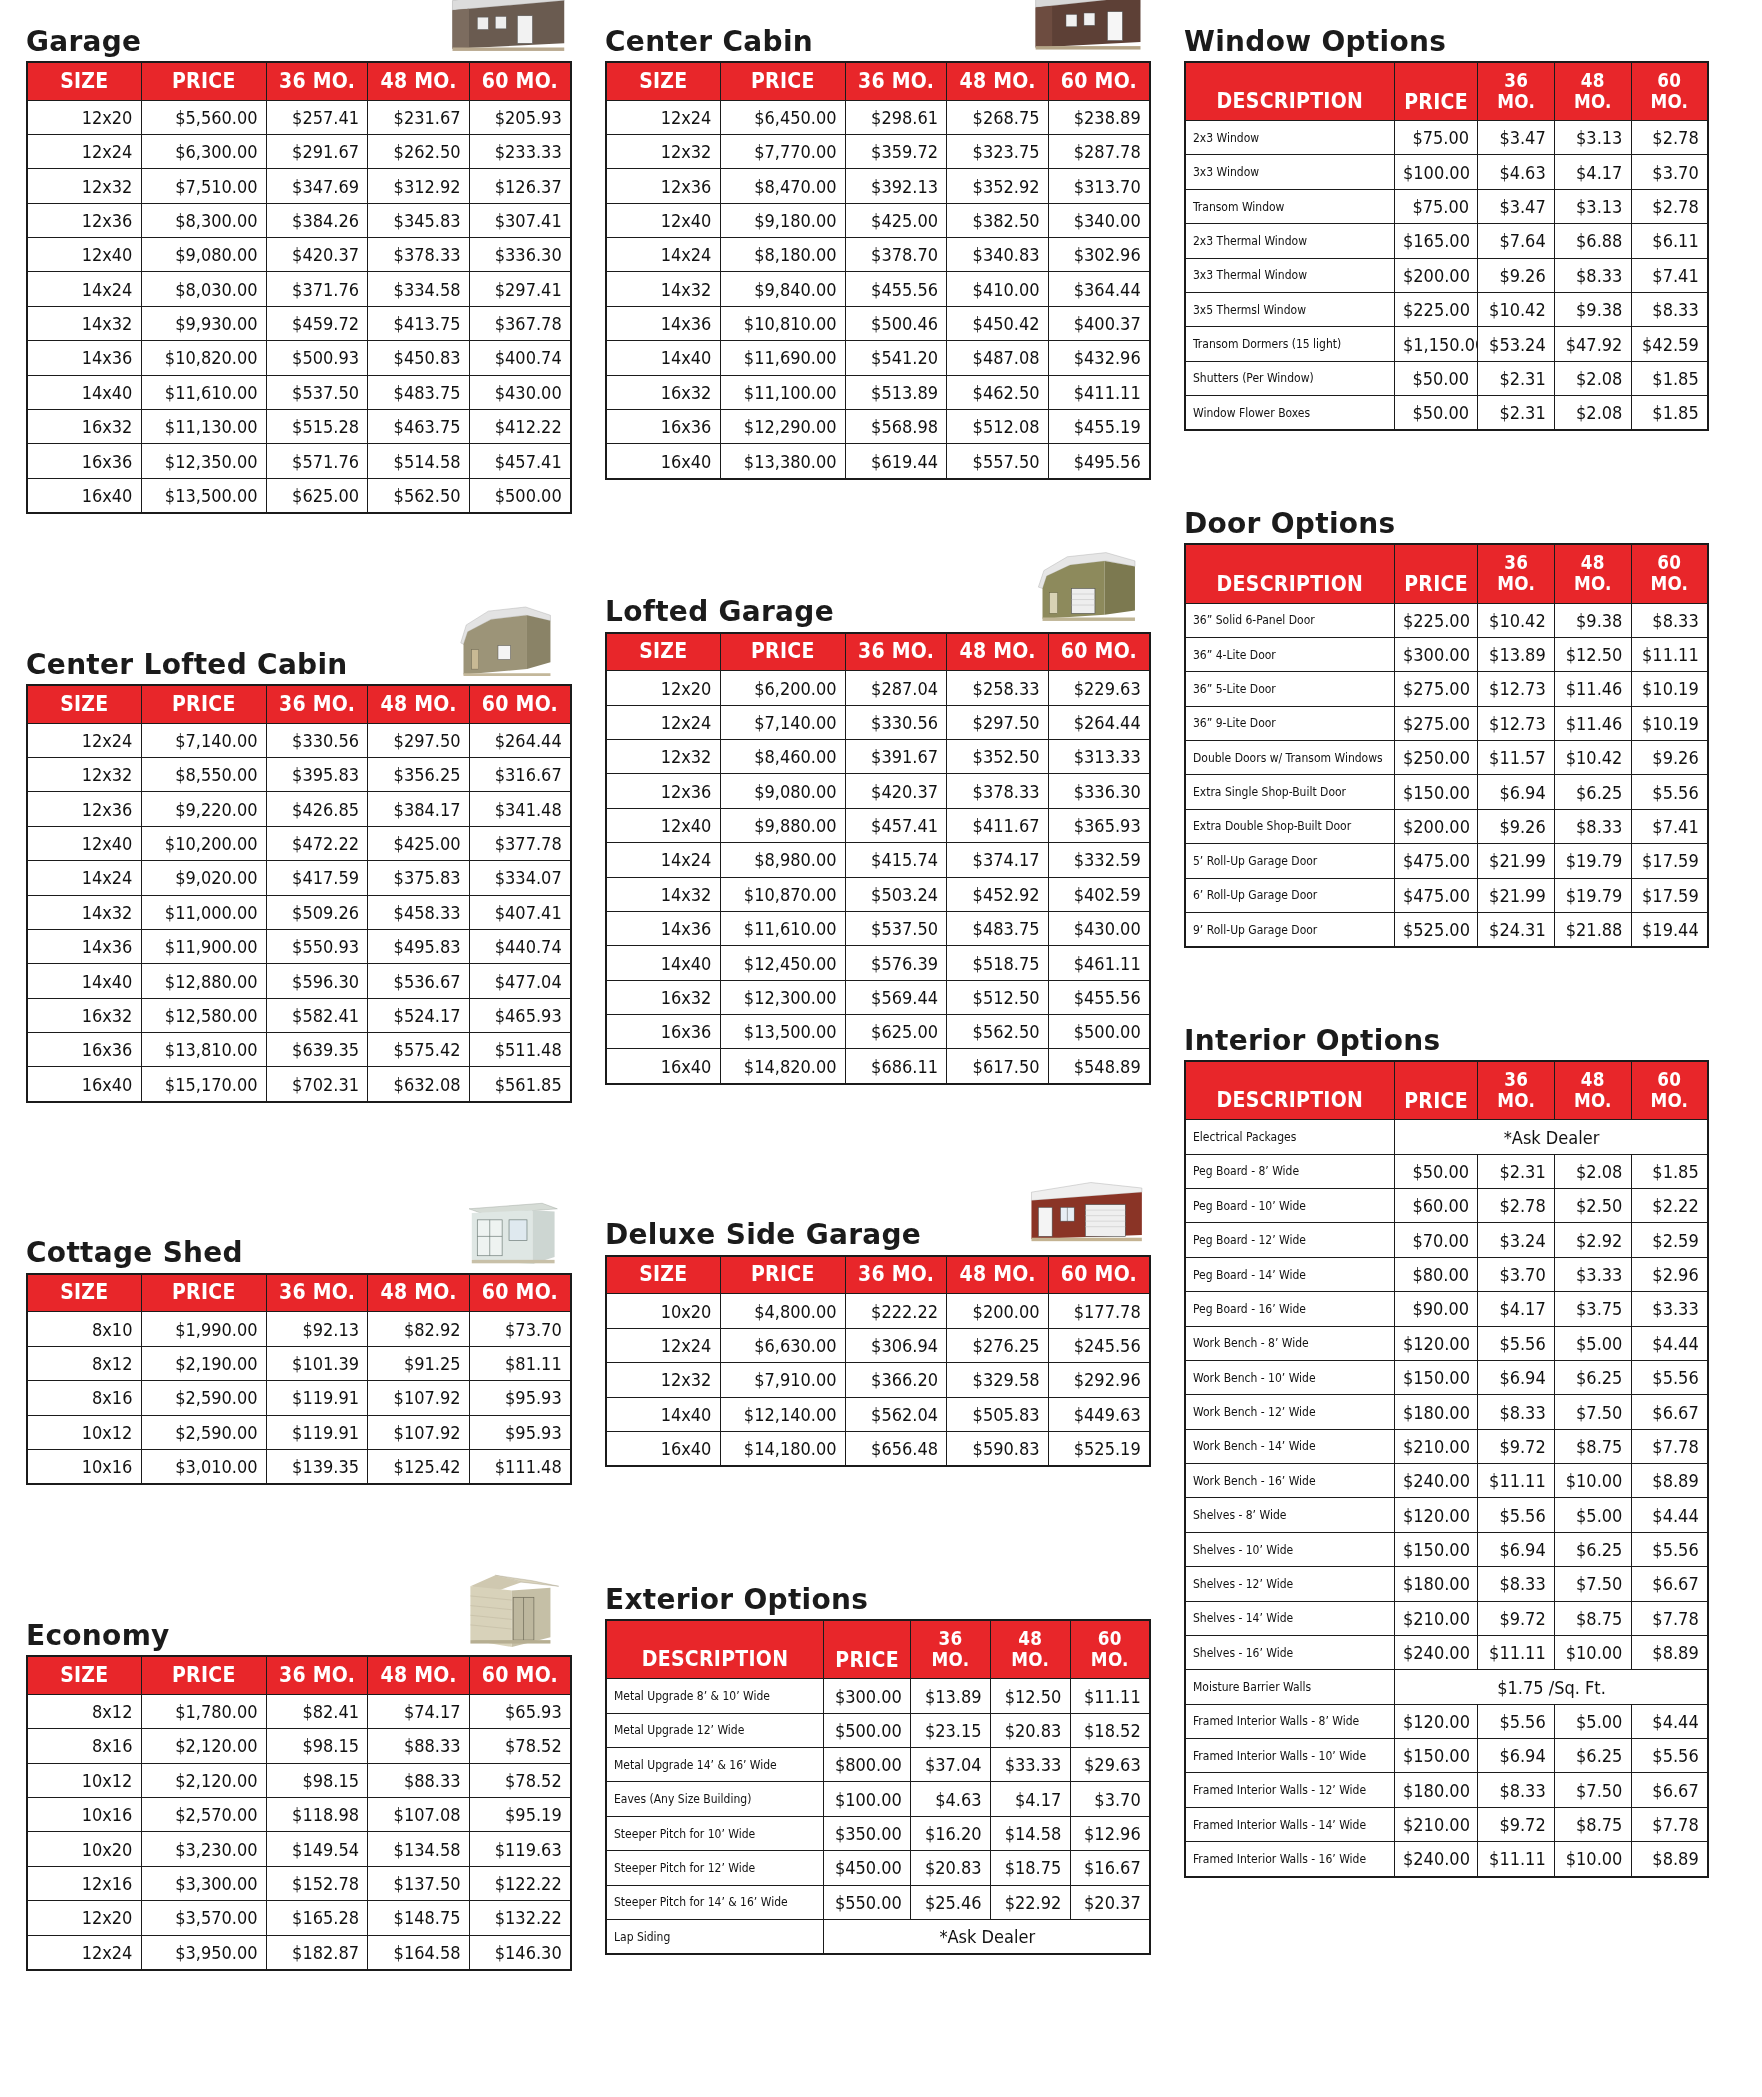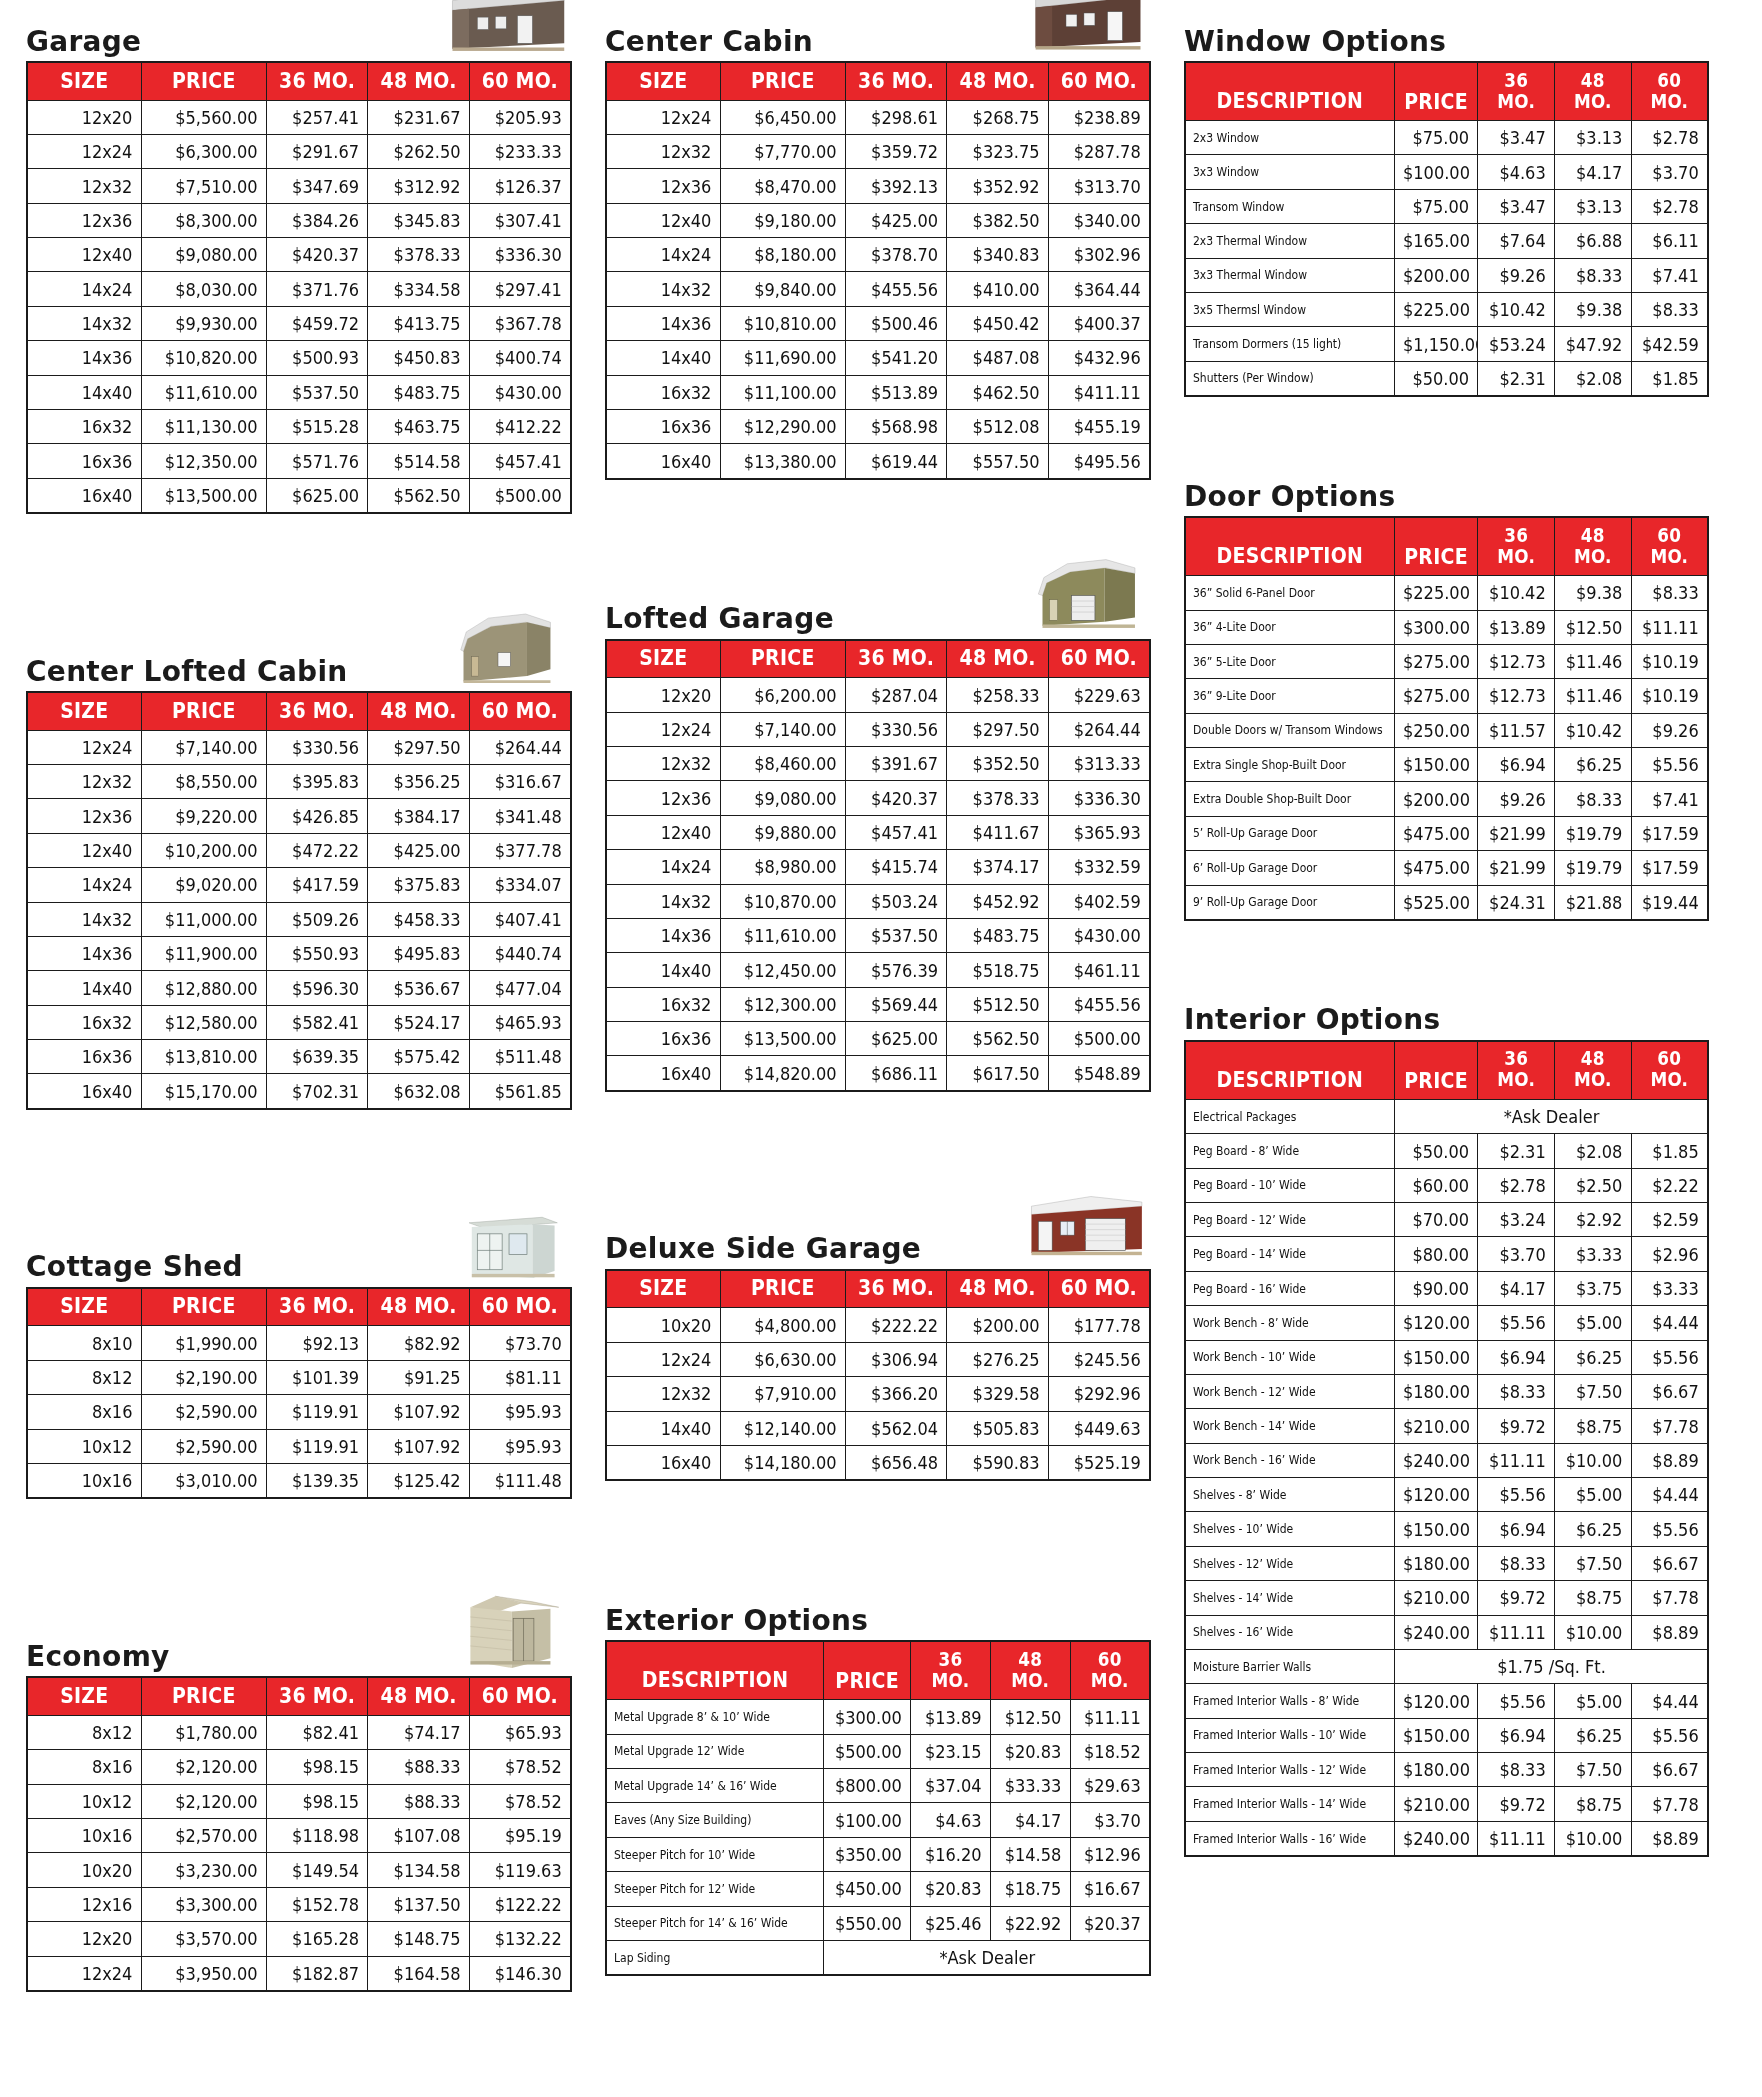--- a/index.html
+++ b/index.html
@@ -17,21 +17,21 @@
   }
   .columns {
     display: flex;
     align-items: flex-start;
     gap: 33px;
   }
   .col { width: 546px; flex: 0 0 546px; }
   .col-right { width: 525px; flex: 0 0 525px; }
 
   
-  .block { position: relative; margin-bottom: 15px; }
+  .block { position: relative; margin-bottom: 8px; }
   .block-head {
     position: relative;
     display: flex;
     align-items: flex-end;
     min-height: 40px;
   }
   .sec-title {
     font-family: "DejaVu Sans", sans-serif;
     font-weight: bold;
     font-size: 28px;
@@ -1020,20 +1020,27 @@
                 <td>$47.92</td>
                 <td>$42.59</td>
               </tr>
               <tr>
                 <td class="desc">Shutters (Per Window)</td>
                 <td>$50.00</td>
                 <td>$2.31</td>
                 <td>$2.08</td>
                 <td>$1.85</td>
               </tr>
+              <tr>
+                <td class="desc">Window Flower Boxes</td>
+                <td>$50.00</td>
+                <td>$2.31</td>
+                <td>$2.08</td>
+                <td>$1.85</td>
+              </tr>
             </tbody>
         </table>
       </div>
 
       <div class="gap-block"></div>
 
       <div class="block">
         <div class="block-head">
           <div class="sec-title">Door Options</div>
         </div>

